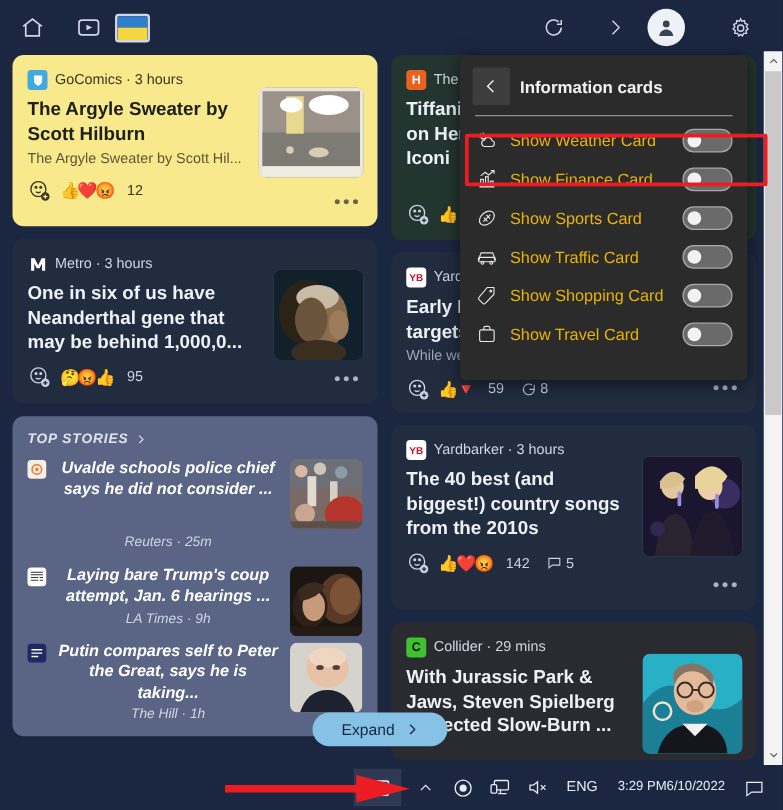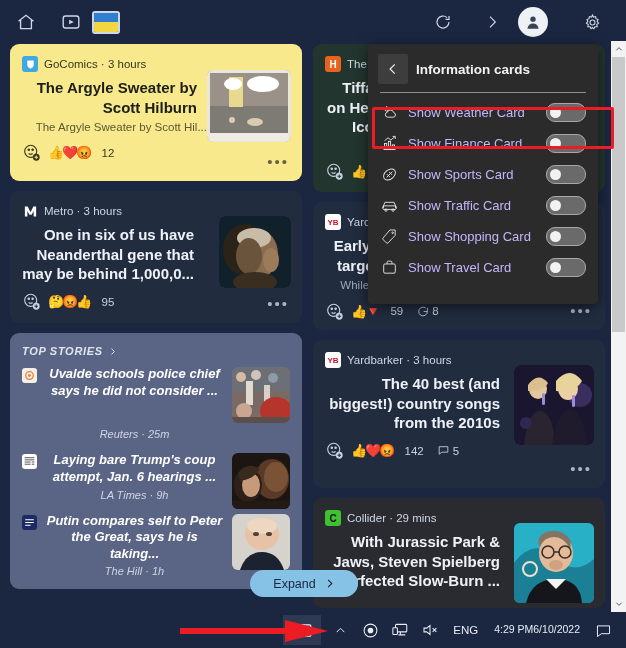--- a/index.html
+++ b/index.html
@@ -20,21 +20,21 @@
   .flagbox i.b{background:#2f7fd0;}
   .flagbox i.y{background:#f2d642;}
   .avatar{position:absolute;top:7px;width:30px;height:30px;border-radius:50%;background:#eef1f6;display:flex;align-items:center;justify-content:center;cursor:pointer;}
 
   
   .feed{position:absolute;left:0;top:44px;width:611px;height:568px;overflow:hidden;}
   .col{position:absolute;top:0;width:292px;}
   .col.left{left:10px;}
   .col.right{left:313px;}
 
-  .card{border-radius:9px;margin-bottom:10px;padding:11px 12px 9px 12px;position:relative;box-sizing:border-box;text-align:right;}
+  .card{border-radius:9px;margin-bottom:10px;padding:11px 12px 9px 12px;position:relative;box-sizing:border-box;}
   .card.dark{background:#212c3f;}
   .card.yellow{background:#f7e98c;}
   .card.brownish{background:#2a2b31;}
   .card.teal{background:#23352f;}
 
   .srcrow{display:flex;align-items:center;gap:6px;height:18px;margin-bottom:5px;}
   .srclogo{width:16px;height:16px;border-radius:3px;flex:none;display:flex;align-items:center;justify-content:center;font-size:10px;font-weight:bold;color:#fff;overflow:hidden;}
   .srctext{font-size:11.5px;color:#cfd6e4;white-space:nowrap;}
   .card.yellow .srctext{color:#3a3520;}
 
@@ -64,21 +64,21 @@
   .ts-thumb{position:absolute;right:0;top:1px;width:58px;height:56px;border-radius:6px;overflow:hidden;}
 
   
   .flyout{position:absolute;left:368px;top:44px;width:230px;height:260px;background:#2b2b2b;border-radius:4px;z-index:40;box-shadow:0 3px 14px rgba(0,0,0,.55);}
   .fly-head{display:flex;align-items:center;gap:8px;padding:10px 10px 0 10px;}
   .backbtn{width:30px;height:30px;background:#3d3d3d;display:flex;align-items:center;justify-content:center;cursor:pointer;border-radius:2px;}
   .fly-title{font-size:13.5px;font-weight:bold;color:#f2f2f2;}
   .fly-sep{height:1px;background:#8e8e8e;margin:8px 12px 4px 12px;}
   .fly-row{display:flex;align-items:center;height:31px;padding:0 12px;gap:9px;cursor:pointer;position:relative;}
   .fly-ico{width:19px;flex:none;display:flex;align-items:center;justify-content:center;}
-  .fly-label{font-size:13px;color:#c4b5fd;flex:1;white-space:nowrap;}
+  .fly-label{font-size:13px;color:#eab308;flex:1;white-space:nowrap;}
   .toggle{width:38px;height:17px;border-radius:9px;background:#6a6a6a;border:1px solid #a8a8a8;position:relative;flex:none;cursor:pointer;}
   .toggle .knob{position:absolute;left:3px;top:3px;width:11px;height:11px;border-radius:50%;background:#f2f2f2;}
   .hilite{position:absolute;left:372px;top:107px;width:236px;height:36px;border:3px solid #ec1c24;border-radius:2px;z-index:45;pointer-events:none;}
 
   
   .expand{position:absolute;left:250px;top:570px;width:108px;height:27px;border-radius:14px;background:#86c2e6;display:flex;align-items:center;justify-content:center;gap:8px;z-index:50;cursor:pointer;}
   .expand span{font-size:12.5px;color:#16263c;font-weight:500;}
 
   
   .sbar{position:absolute;right:0;top:41px;width:15px;height:571px;background:#f3f3f3;z-index:30;}
@@ -588,21 +588,21 @@
           </svg>
       </div>
       <div class="trayico">
         <svg width="18" height="18" viewBox="0 0 24 24" fill="none" stroke="#e8ecf4" stroke-width="1.4">
             <path d="M4 9.5h3.5L12 6v12L7.5 14.5H4z"></path>
             <path d="M15.5 9.5l5 5M20.5 9.5l-5 5"></path>
           </svg>
       </div>
       <div class="lang">ENG</div>
       <div class="clock">
-        <div>4:29 PM</div>
+        <div>3:29 PM</div>
         <div>6/10/2022</div>
       </div>
       <div class="trayico" style="margin-right:8px;">
         <svg width="17" height="17" viewBox="0 0 24 24" fill="none" stroke="#e8ecf4" stroke-width="1.4">
             <path d="M3.5 5.5h17v11H9l-5.5 4z"></path>
           </svg>
       </div>
     </div>
   </div>
 

